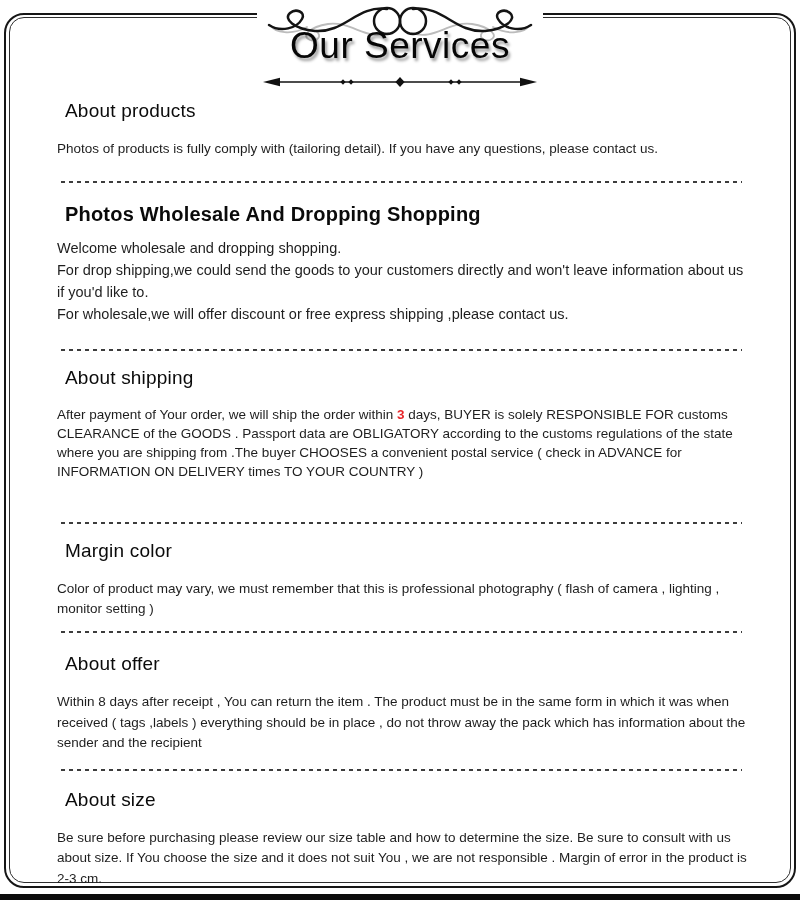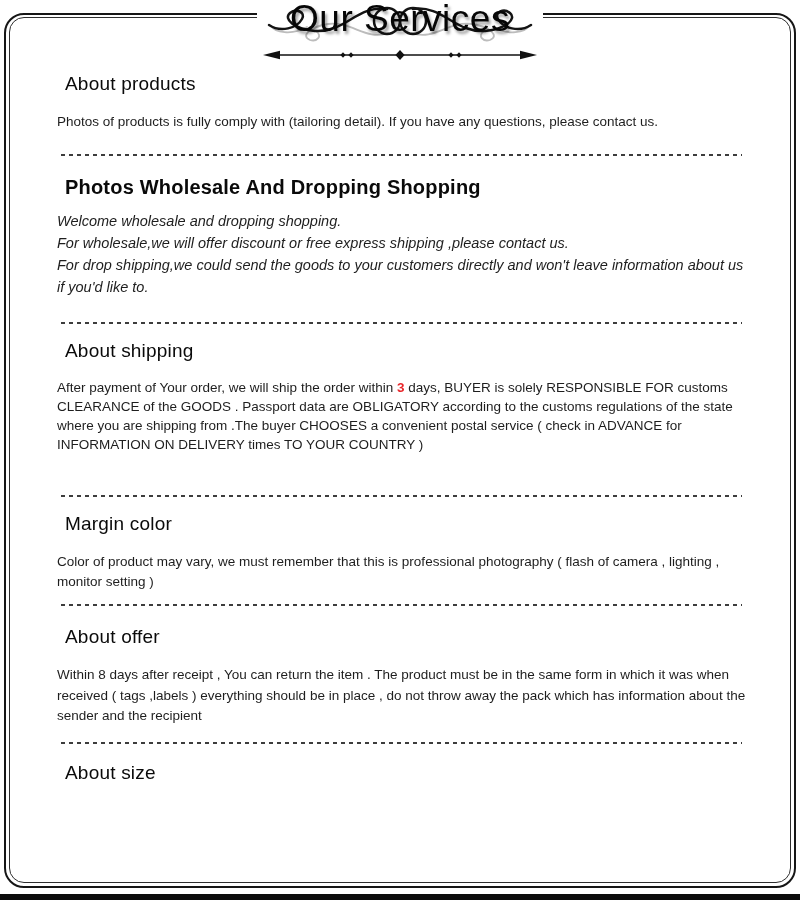--- a/index.html
+++ b/index.html
@@ -44,20 +44,21 @@
     transform: translateX(-50%);
     width: 286px; height: 44px;
     background: #ffffff;
     z-index: 3;
     text-align: center;
   }
   .header {
     position: relative;
     z-index: 4;
     text-align: center;
+    padding-top: 27px;
   }
   .page-title {
     margin: 0;
     font-size: 37px;
     font-weight: 400;
     line-height: 1;
     letter-spacing: 0.5px;
     color: #060606;
     text-shadow: 2px 3px 3px rgba(0,0,0,0.38);
   }
@@ -76,21 +77,21 @@
     color: #0a0a0a;
   }
   h2.sec.bold { font-weight: 700; font-size: 20px; }
   h2.first { margin-top: 10px; }
   p.body {
     margin: 17px 0 0 4px;
     font-size: 13.5px;
     line-height: 1.5;
     color: #1e1e1e;
   }
-  .wholesale p.body { font-size: 14.5px; margin-top: 0; font-style: italic; }
+  .wholesale p.body { font-size: 14.5px; margin-top: 0; }
   .wholesale p.body.lead { margin-top: 11px; }
   .shipping p.body { line-height: 1.4; }
   .hl { font-weight: 700; }
   .dash {
     height: 2px;
     margin-left: 8px;
     margin-right: 10px;
     background: repeating-linear-gradient(90deg, #3d3d3d 0 4px, transparent 4px 8px);
   }
   .dash.d1 { margin-top: 22px; margin-bottom: 20px; }
@@ -140,22 +141,22 @@
 
   <section class="sec-block">
     <h2 class="sec first">About products</h2>
     <p class="body">Photos of products is fully comply with (tailoring detail). If you have any questions, please contact us.</p>
   </section>
   <div class="dash d1"></div>
 
   <section class="sec-block wholesale">
     <h2 class="sec bold">Photos Wholesale And Dropping Shopping</h2>
     <p class="body lead">Welcome wholesale and dropping shopping.</p>
+    <p class="body">For drop shipping,we could send the goods to your customers directly and won't leave information about us if you'd like to.</p>
     <p class="body">For wholesale,we will offer discount or free express shipping ,please contact us.</p>
-    <p class="body">For drop shipping,we could send the goods to your customers directly and won't leave information about us if you'd like to.</p>
   </section>
   <div class="dash d2"></div>
 
   <section class="sec-block shipping">
     <h2 class="sec">About shipping</h2>
     <p class="body"><span>After payment of Your order, we will ship the order within </span><span class="hl" id="ship-hl" style="color: rgb(232, 38, 42);">3</span><span> days, BUYER is solely RESPONSIBLE FOR customs CLEARANCE of the GOODS . Passport data are OBLIGATORY according to the customs regulations of the state where you are shipping from .The buyer CHOOSES a convenient postal service ( check in ADVANCE for INFORMATION ON DELIVERY times TO YOUR COUNTRY )</span></p>
   </section>
   <div class="dash d3"></div>
 
   <section class="sec-block">
@@ -165,17 +166,18 @@
   <div class="dash d4"></div>
 
   <section class="sec-block">
     <h2 class="sec">About offer</h2>
     <p class="body">Within 8 days after receipt , You can return the item . The product must be in the same form in which it was when received ( tags ,labels ) everything should be in place , do not throw away the pack which has information about the sender and the recipient</p>
   </section>
   <div class="dash d5"></div>
 
   <section class="sec-block">
     <h2 class="sec">About size</h2>
+    <p class="body">Be sure before purchasing  please review our size table and how to determine the size. Be sure to consult with us about size. If You choose the size and it does not suit You , we are not responsible . Margin of error in the product is 2-3 cm.</p>
   </section>
 
 </div>
 
 <div class="bottom-bar"></div>
 
 </body></html>

